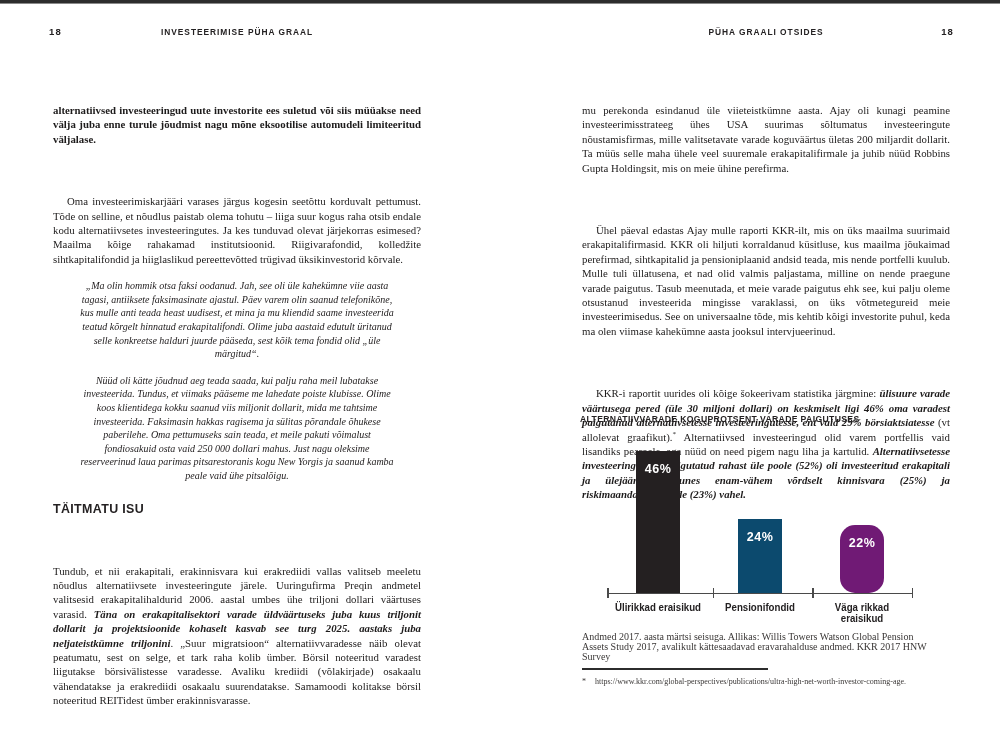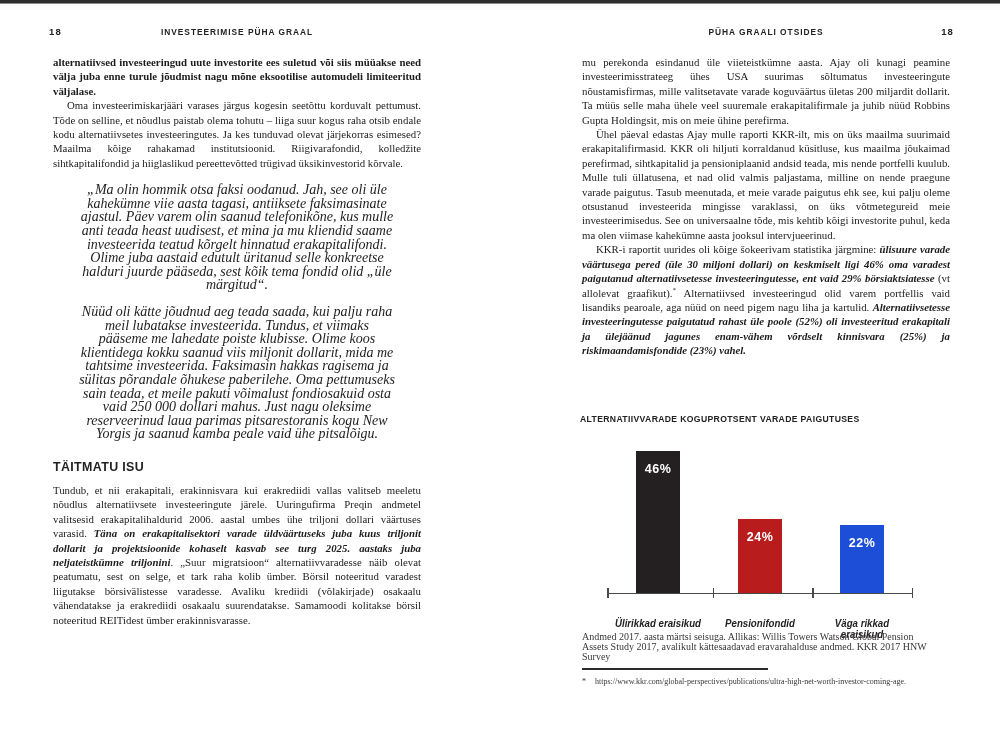--- a/index.html
+++ b/index.html
@@ -32,29 +32,29 @@
     position:absolute; left:0; right:0; text-align:center;
     font-size:9.5px; transform:scaleX(0.88);
   }
   .page-num { position:absolute; font-size:9.5px; top:0; }
   .page-num.left-num  { left:-4px; }
   .page-num.right-num { right:-4px; }
 
   .body-text { position:absolute; top:55px; left:0; width:368px; }
   p.para {
     font-size:10.8px; line-height:14.4px;
-    text-align:justify; color:#1d1b1b;
+    text-align:justify; color:#1d1b1b;margin-top:48px;
   }
   p.para.indent { text-indent:14px; }
   p.bold-para { font-weight:700; }
   b { font-weight:700;font-style:italic; }
 
   .quote {
     font-style:italic; text-align:center;
-    font-size:14px; line-height:13.6px;
+    font-size:10px; line-height:13.6px;
     margin:13px 26px 0 26px; color:#242122;
   }
   .section-heading {
     display:block; margin-top:18px; margin-bottom:9px;
     font-size:13.5px; letter-spacing:0.4px; transform:scaleX(0.92);
     transform-origin:left center;
   }
 
   
   .chart-title {
@@ -77,21 +77,21 @@
   .bar-label {
     position:absolute; top:11px; left:0; right:0; text-align:center;
     color:#ffffff; font-family:"Liberation Sans", sans-serif;
     font-weight:700; font-size:12.5px; letter-spacing:0.5px;
   }
   .chart-tick {
     position:absolute; bottom:-5px; width:1.5px; height:10px; background:#4a4a4a;
   }
   .tick-0 { left:0; } .tick-1 { left:34.6%; } .tick-2 { left:67%; } .tick-3 { right:0; }
   .chart-cats {
-    position:absolute; top:618px; left:25px; width:306px; display:flex;font-style:italic;
+    position:absolute; top:602px; left:25px; width:306px; display:flex;
   }
   .chart-cat {
     flex:1; text-align:center;
     font-family:"Liberation Sans", sans-serif; font-weight:700;
     font-size:10.3px; color:#242122; transform:scaleX(0.94);
   }
   .source-note {
     position:absolute; top:632px; left:0; width:350px;
     font-size:10px; line-height:10.2px; color:#3a3736;
   }
@@ -142,26 +142,26 @@
     <div class="chart-tick tick-0"></div>
     <div class="chart-tick tick-1"></div>
     <div class="chart-tick tick-2"></div>
     <div class="chart-tick tick-3"></div>
   <div class="chart-slot">
         <div class="chart-bar" style="height: 142px; background: rgb(36, 32, 33);">
           <span class="bar-label" style="color: rgb(255, 255, 255);">46%</span>
         </div>
       </div>
       <div class="chart-slot">
-        <div class="chart-bar" style="height: 74px; background: #b91c1c;">
+        <div class="chart-bar" style="height: 74px; background: #0c4a6e;">
           <span class="bar-label" style="color: rgb(255, 255, 255);">24%</span>
         </div>
       </div>
       <div class="chart-slot">
-        <div class="chart-bar" style="height: 68px; background: #1d4ed8;">
+        <div class="chart-bar" style="height: 68px; background: #701a75; border-radius: 15px;">
           <span class="bar-label" style="color: rgb(255, 255, 255);">22%</span>
         </div>
       </div>
     </div>
   <div class="chart-cats" id="chart-cats">
       <div class="chart-cat">Ülirikkad eraisikud</div>
       <div class="chart-cat">Pensionifondid</div>
       <div class="chart-cat">Väga rikkad eraisikud</div>
     </div>
 

